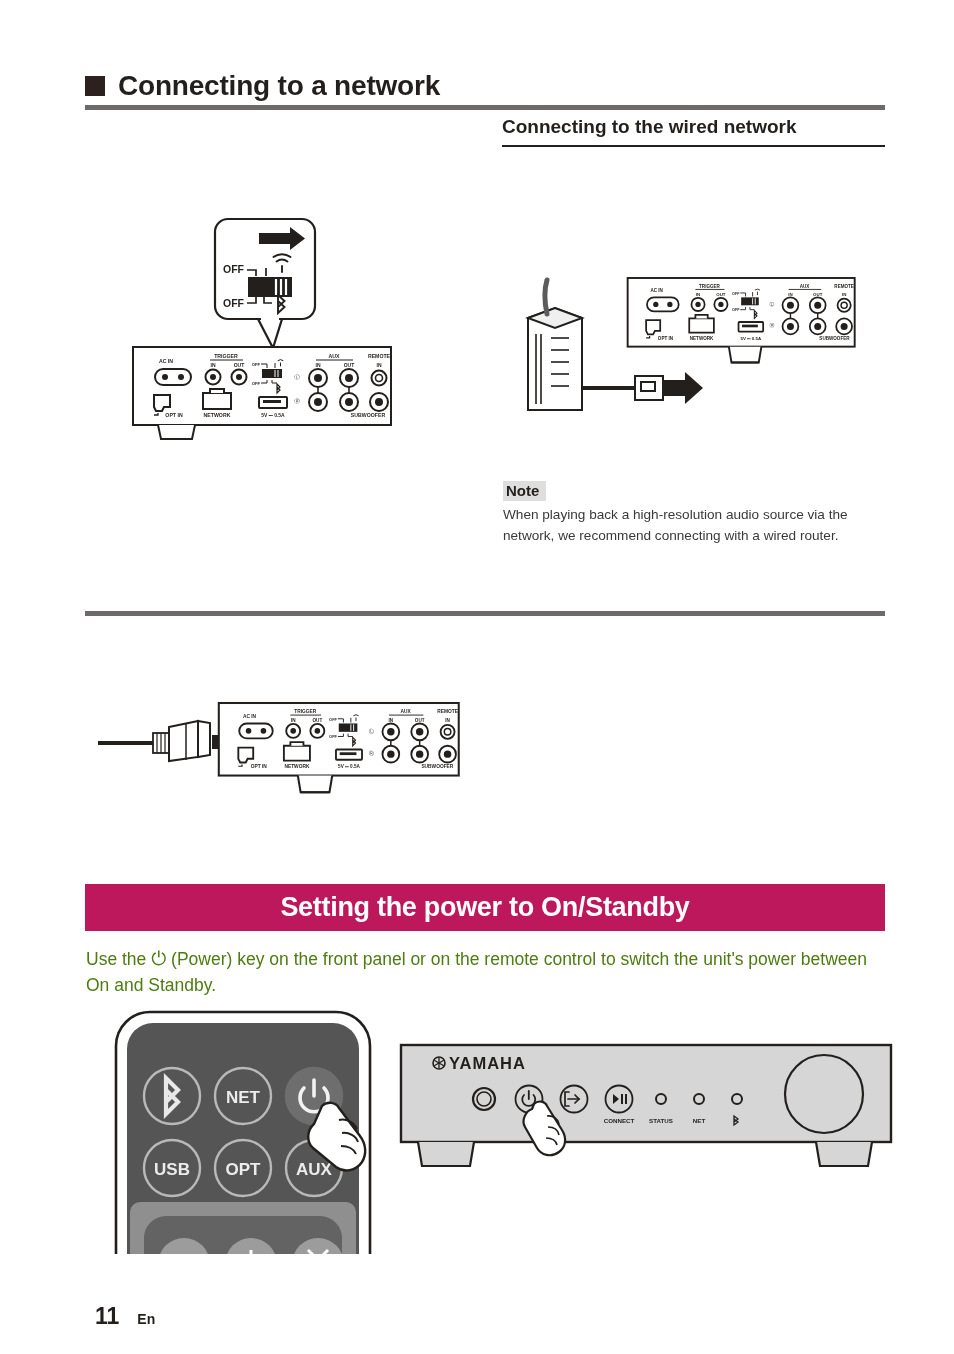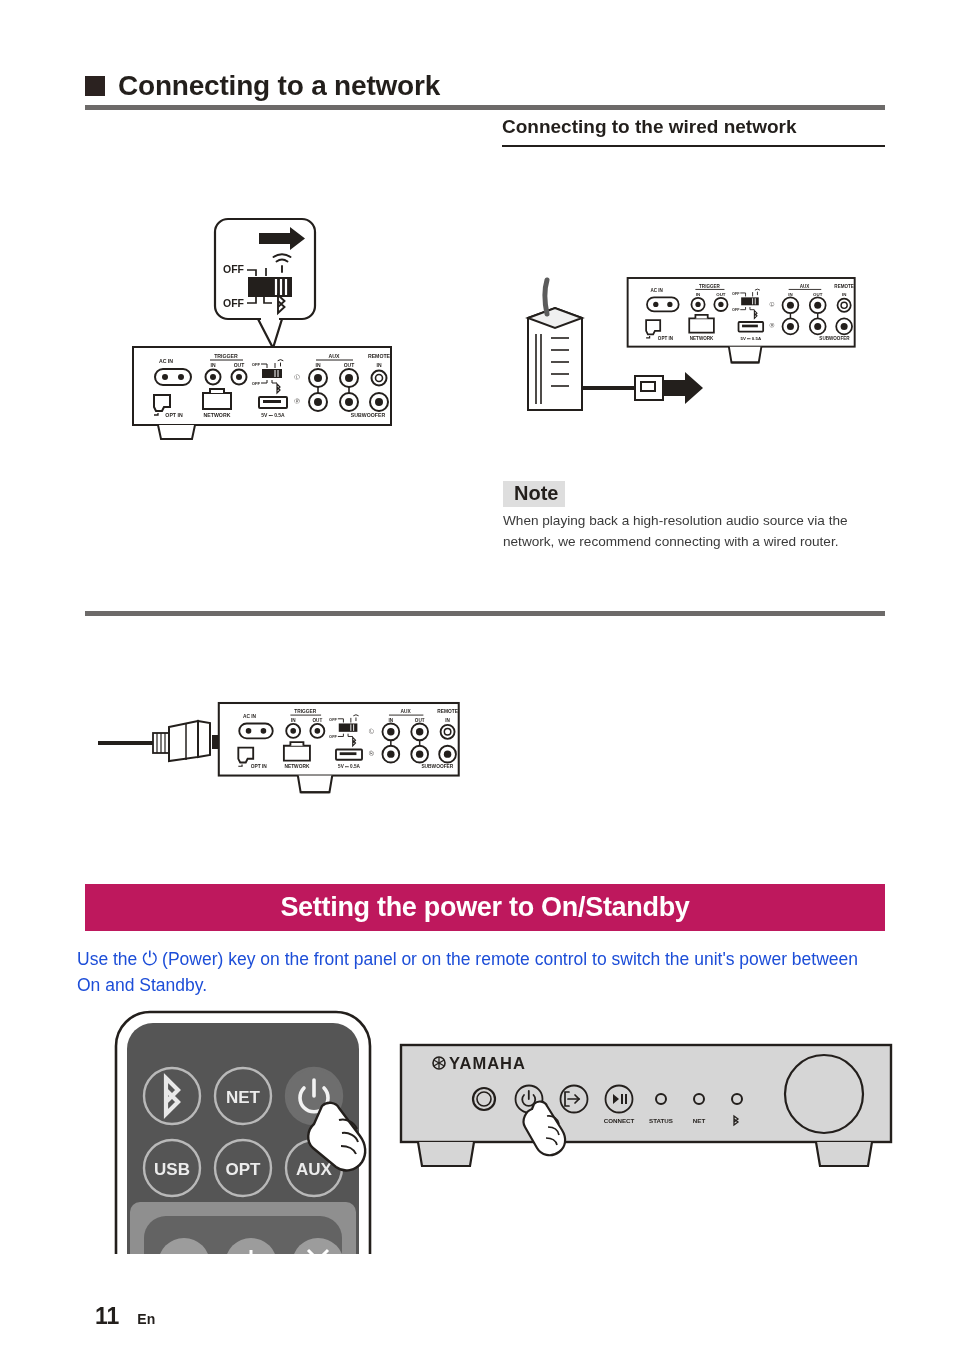--- a/index.html
+++ b/index.html
@@ -13,31 +13,31 @@
   .h1-block{position:absolute;left:85px;width:800px;}
   .h1-row{display:flex;align-items:center;gap:13px;}
   .h1-sq{width:20px;height:20px;background:#2b2220;flex:0 0 auto;}
   .h1-txt{font-size:28px;font-weight:bold;letter-spacing:-0.2px;color:#231f1c;line-height:1;}
   .h1-rule{height:5px;background:#6d6a69;margin-top:5px;}
 
   .h2{font-size:19px;font-weight:bold;color:#231f1c;line-height:1.25;}
   .h2-rule{height:2px;background:#231f1c;margin-top:6px;}
 
   
-  .note-tag{display:inline-block;background:#dedede;font-size:20px;font-weight:bold;
-            padding:1px 7px 2px 11px;color:#231f1c;}
+  .note-tag{display:inline-block;background:#dedede;font-size:15px;font-weight:bold;
+            padding:1px 7px 2px 3px;color:#231f1c;}
   .note-body{font-size:13.6px;line-height:1.55;color:#3a3a3a;margin-top:3px;width:372px;}
 
   
   .banner{position:absolute;left:85px;top:884px;width:800px;height:47px;background:#be185d;}
   .banner span{display:block;text-align:center;color:#fff;font-size:27px;font-weight:bold;
                line-height:47px;letter-spacing:-0.3px;}
 
-  .body-p{position:absolute;left:77px;top:946px;width:800px;font-size:17.5px;
-          line-height:1.42;color:#1d4ed8;}
+  .body-p{position:absolute;left:86px;top:946px;width:800px;font-size:17.5px;
+          line-height:1.42;color:#4d7c0f;}
 
   
   .foot{position:absolute;left:83px;top:1303px;display:flex;align-items:baseline;gap:18px;}
   .foot-num{font-size:23px;font-weight:bold;color:#231f1c;margin-left:12px;}
   .foot-en{font-size:14px;font-weight:bold;color:#231f1c;}
 
   svg{display:block;}
   .fig{position:absolute;}
 </style>
 </head>

